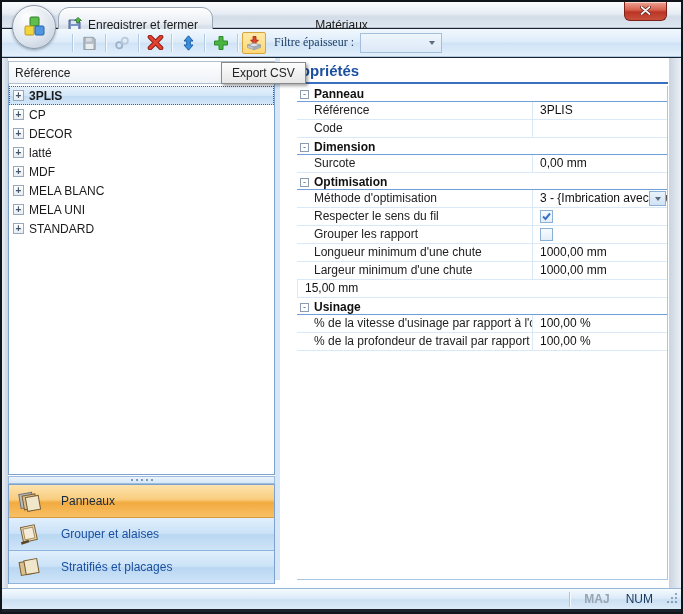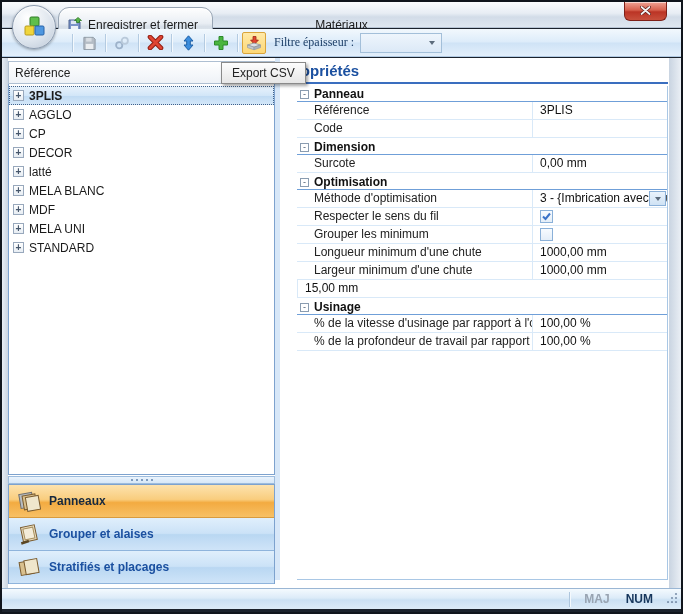--- a/index.html
+++ b/index.html
@@ -67,24 +67,24 @@
              text-align:center; color:#45566b; font-weight:bold; }
   .plusbox::after { content:"+"; }
 
   .splitter { position:absolute; left:6px; top:474px; width:267px; height:8px;
               background:linear-gradient(#eaf3fc,#d7e8f8); border:1px solid #9dbcdd;
               display:flex; align-items:center; justify-content:center; gap:3px; cursor:row-resize; }
   .splitter i { width:2px; height:2px; background:#7e9bbf; display:block; }
 
   .nav { position:absolute; left:6px; top:482px; width:267px; height:100px;
          border:1px solid #7da2ce; background:#fff; }
-  .nav-item { height:33px; display:flex; align-items:center; gap:8px; padding-left:8px;
+  .nav-item { height:33px; display:flex; align-items:center; gap:20px; padding-left:8px;
               border-bottom:1px solid #8fb4dc; cursor:pointer;
               background:linear-gradient(#e0effc,#cbe2f7 48%,#b9d7f2 52%,#cfe4f8);
-              color:#1b50a0; font-weight:bold; }
+              color:#1b50a0; font-weight:normal; }
   .nav-item.selected { background:linear-gradient(#fde3ae,#f9cd7e 45%,#f3ab41 55%,#f7c065);
                        color:#17293e; border-bottom:1px solid #d89b3e; }
 
   
   .panel-gap { position:absolute; left:273px; top:56px; width:5px; bottom:32px; background:#d7e7f8; }
   .props-head { position:absolute; left:278px; right:13px; top:58px; height:24px;
                 border-bottom:2px solid #3a6ebf; background:#fff; }
   .props-title { position:absolute; left:5px; top:2px; font-size:15px; font-weight:bold; color:#1b50a0; }
   .right-panel { position:absolute; left:278px; right:13px; top:84px; bottom:32px;
                  background:#fff; border-right:1px solid #a9c7e5; border-bottom:1px solid #a9c7e5;margin-left:17px; }
@@ -111,21 +111,21 @@
   .tooltip { position:absolute; left:219px; top:60px; height:22px; padding:3px 10px 0 10px;
              background:linear-gradient(#fdfdfd,#e6e6e6); border:1px solid #8a8a8a;
              box-shadow:2px 2px 3px rgba(0,0,0,.35); color:#222; z-index:50;text-align:center; }
 
   
   .statusbar { position:absolute; left:0; right:0; bottom:3px; height:21px;
                background:linear-gradient(#f4fafe,#dcebf8 45%,#cbe0f3 55%,#dcebf8);
                border-top:1px solid #9ab6d4; display:flex; align-items:center; justify-content:flex-end; }
   .sb-sep { width:1px; height:15px; background:#aec6dd; box-shadow:1px 0 0 #f4f9fd; margin-right:14px; }
   .sb-caps { color:#98a4b2; font-weight:bold; margin-right:16px; }
-  .sb-num  { color:#16365c; font-weight:bold; margin-right:14px; }
+  .sb-num  { color:#16365c; font-weight:normal; margin-right:14px; }
   .sb-grip { margin-right:3px; }
 </style>
 </head>
 <body>
 
 <div class="window">
 
   <div class="titlebar">
     <div class="saveclose-btn">
       <span>
@@ -216,41 +216,37 @@
   <div class="ref-header">
     <span>Référence</span>
   </div>
   <ul class="tree">
     <li class="tree-item selected">
       <span class="plusbox"></span>
       <span>3PLIS</span>
       </li>
     <li class="tree-item">
       <span class="plusbox"></span>
-      <span>AGGLO</span>
-      </li>
-    <li class="tree-item">
-      <span class="plusbox"></span>
       <span>CP</span>
       </li>
     <li class="tree-item">
       <span class="plusbox"></span>
       <span>DECOR</span>
       </li>
     <li class="tree-item">
       <span class="plusbox"></span>
       <span>latté</span>
       </li>
     <li class="tree-item">
       <span class="plusbox"></span>
+      <span>MDF</span>
+      </li>
+    <li class="tree-item">
+      <span class="plusbox"></span>
       <span>MELA BLANC</span>
-      </li>
-    <li class="tree-item">
-      <span class="plusbox"></span>
-      <span>MDF</span>
       </li>
     <li class="tree-item">
       <span class="plusbox"></span>
       <span>MELA UNI</span>
       </li>
     <li class="tree-item">
       <span class="plusbox"></span>
       <span>STANDARD</span>
       </li>
   </ul>
@@ -340,21 +336,21 @@
       <div class="prop-label">Respecter le sens du fil</div>
       <div class="prop-value">
         <span class="checkbox" data-checked="true">
           <svg width="11" height="11" viewBox="0 0 11 11">
             <path d="M2 5.5 L4.5 8 L9 2.5" fill="none" stroke="#3a72c8" stroke-width="2"></path>
           </svg>
         </span>
       </div>
     </div>
     <div class="prop-row">
-      <div class="prop-label">Grouper les minimum</div>
+      <div class="prop-label">Grouper les rapport</div>
       <div class="prop-value">
         <span class="checkbox" data-checked="false">
           
         </span>
       </div>
     </div>
     <div class="prop-row">
       <div class="prop-label">Longueur minimum d'une chute</div>
       <div class="prop-value">1000,00 mm</div>
     </div>

